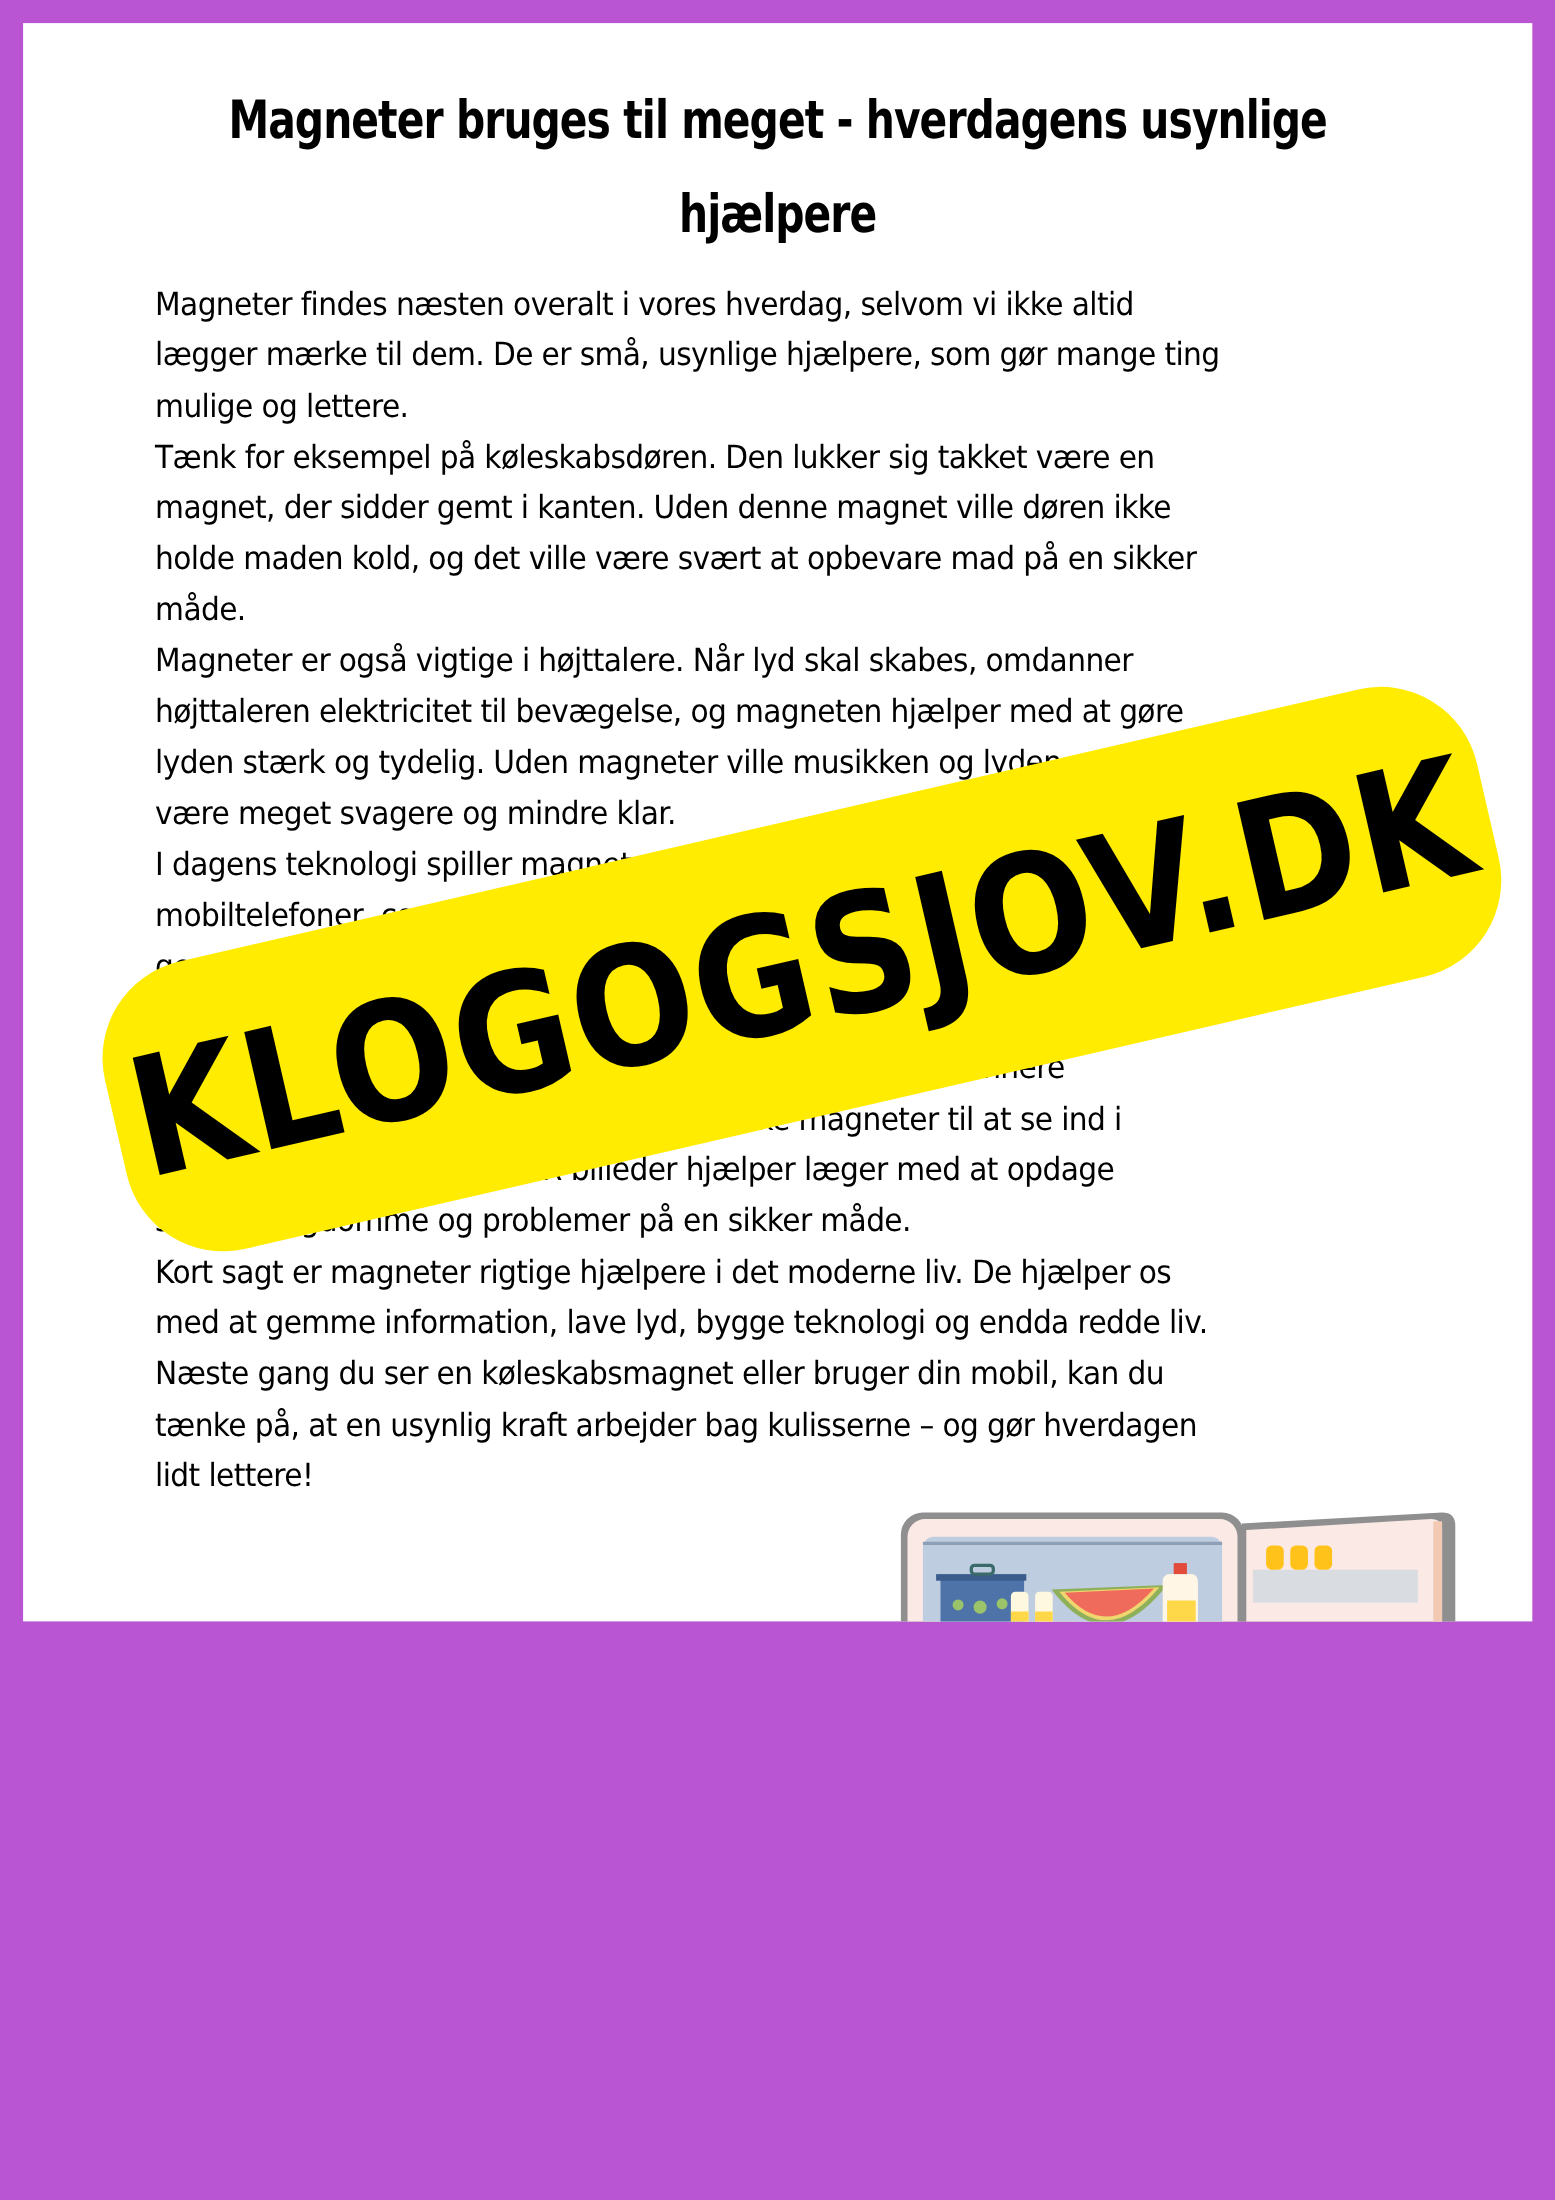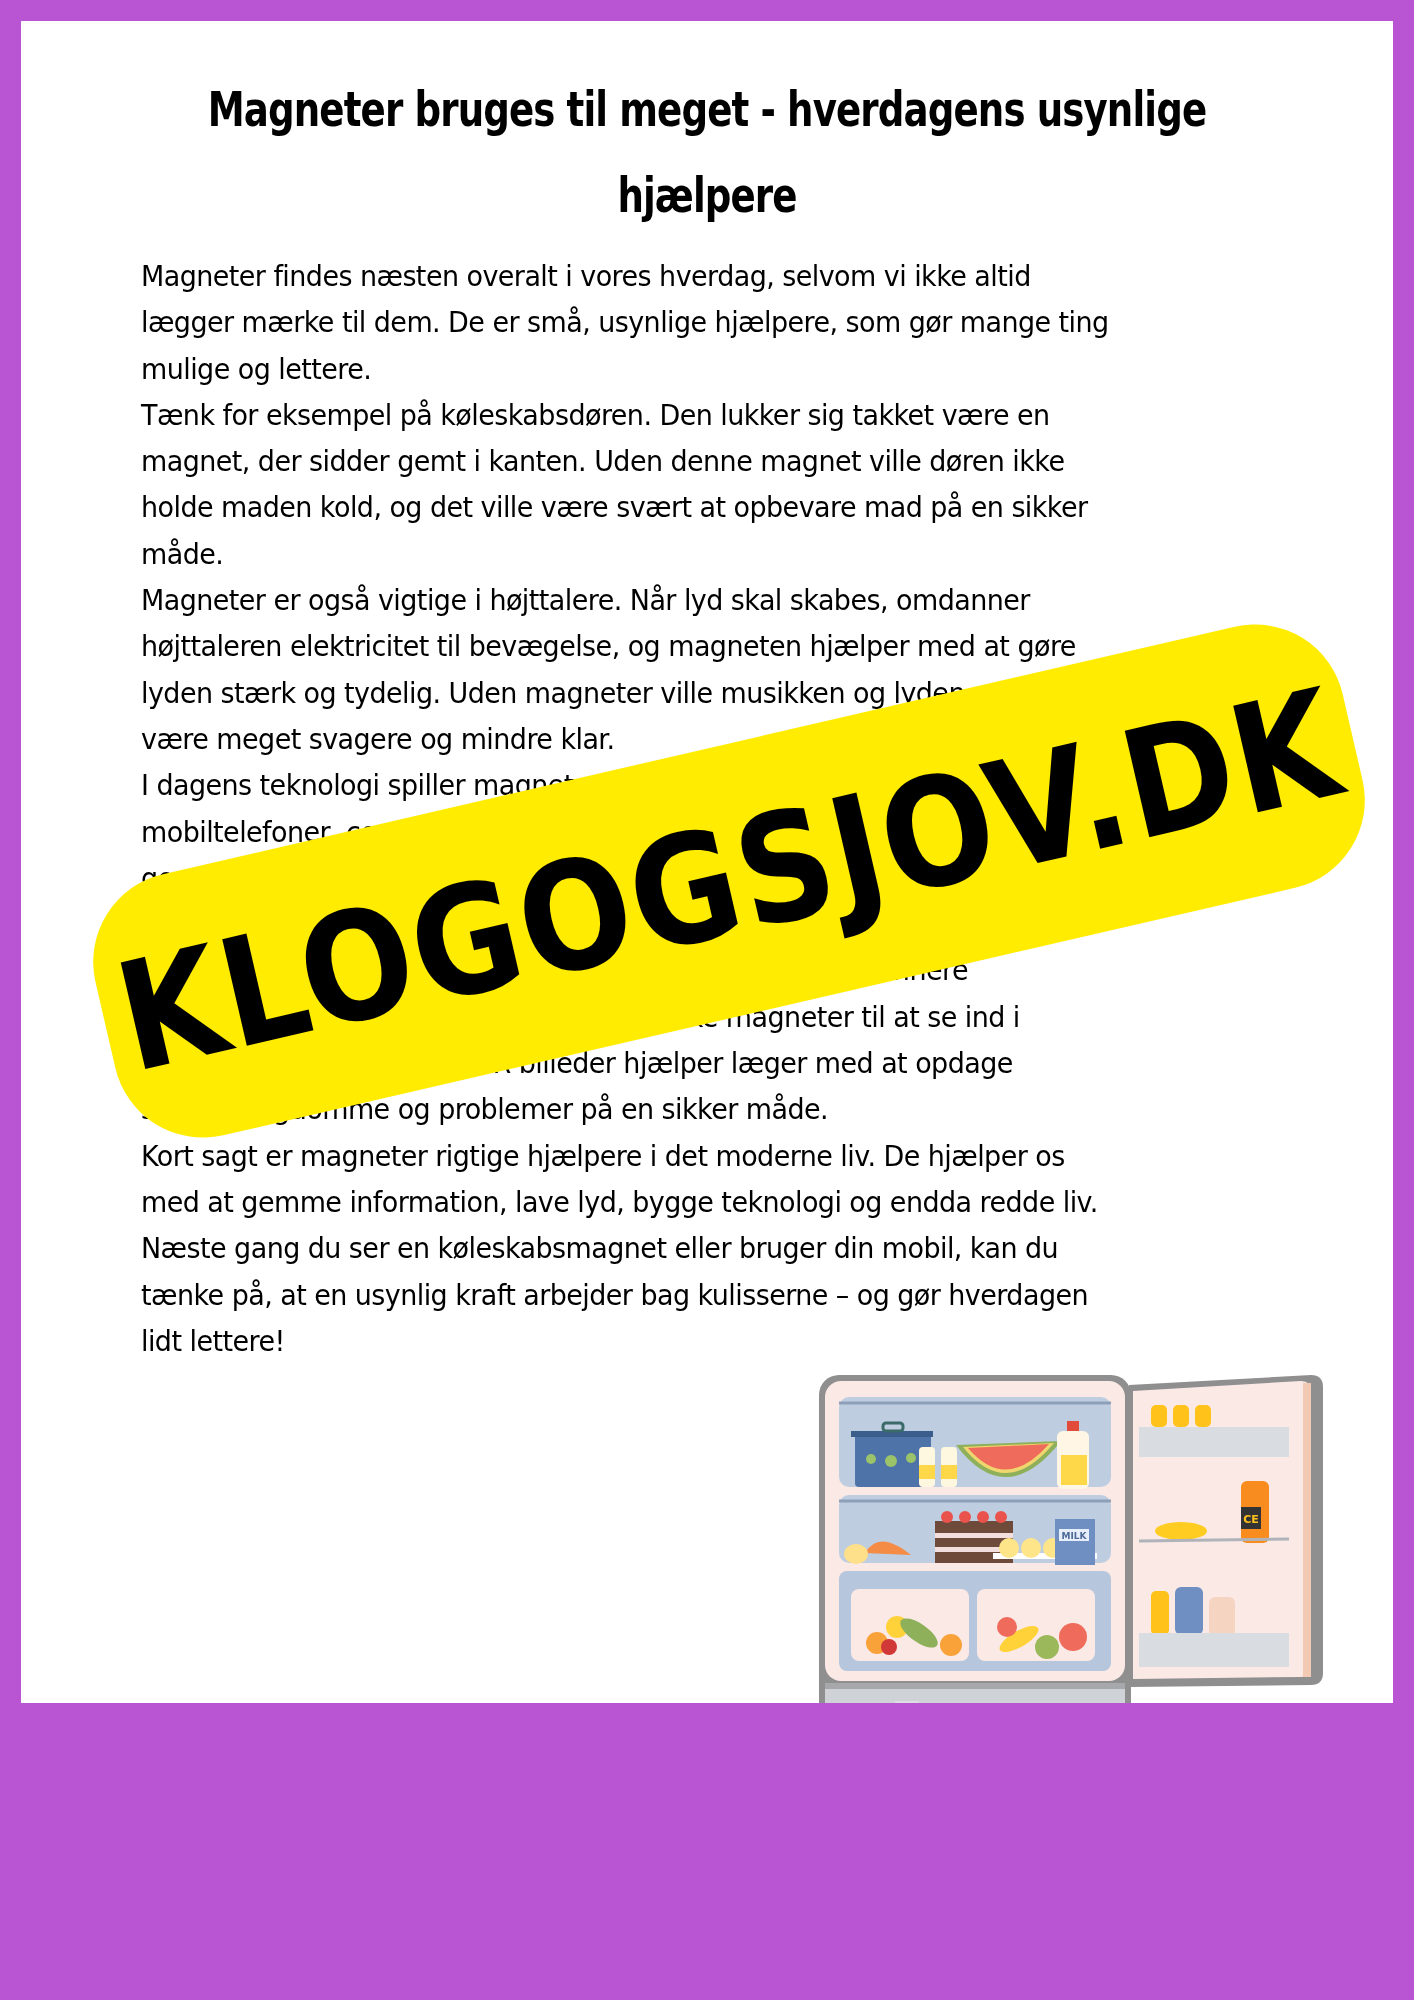--- a/index.html
+++ b/index.html
@@ -1,17 +1,17 @@
 <!DOCTYPE html>
 <html><head>
 <meta charset="utf-8">
 <style>
   html, body { margin:0; padding:0; }
   body { width:1414px; height:2000px; background:#b955d3; position:relative; overflow:hidden; }
-  .page { position:absolute; left:21px; top:21px; width:1372px; height:1682px; background:#ffffff; overflow:hidden; }
+  .page { position:absolute; left:21px; top:21px; width:1372px; height:1453px; background:#ffffff; overflow:hidden; }
   .title { position:absolute; left:0; top:45px; width:1372px; text-align:center;
     font-family:"DejaVu Sans Condensed","DejaVu Sans",sans-serif; font-stretch:condensed;
     font-size:48px; line-height:86px; color:#000; letter-spacing:-1px; transform:scaleX(0.86); transform-origin:center top; }
   .title span { display:block; }
   .body-text { position:absolute; left:120px; top:232px; width:1160px;
     font-family:"DejaVu Sans", sans-serif; font-size:29px; line-height:46.3px; color:#000;
     letter-spacing:-0.6px; transform:scaleX(0.93); transform-origin:left top; width:1250px; }
   .body-text p { margin:0; }
   .banner { position:absolute; left:68px; top:726px; width:1280px; height:268px;
     background:#ffec00; border-radius:90px; transform:rotate(-13deg); transform-origin:center center;

